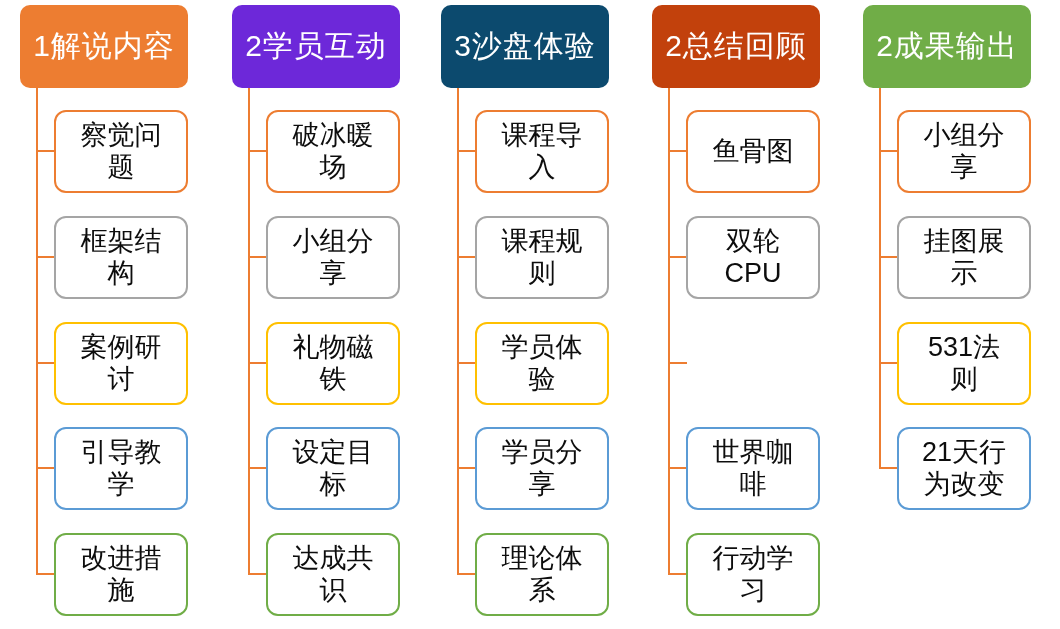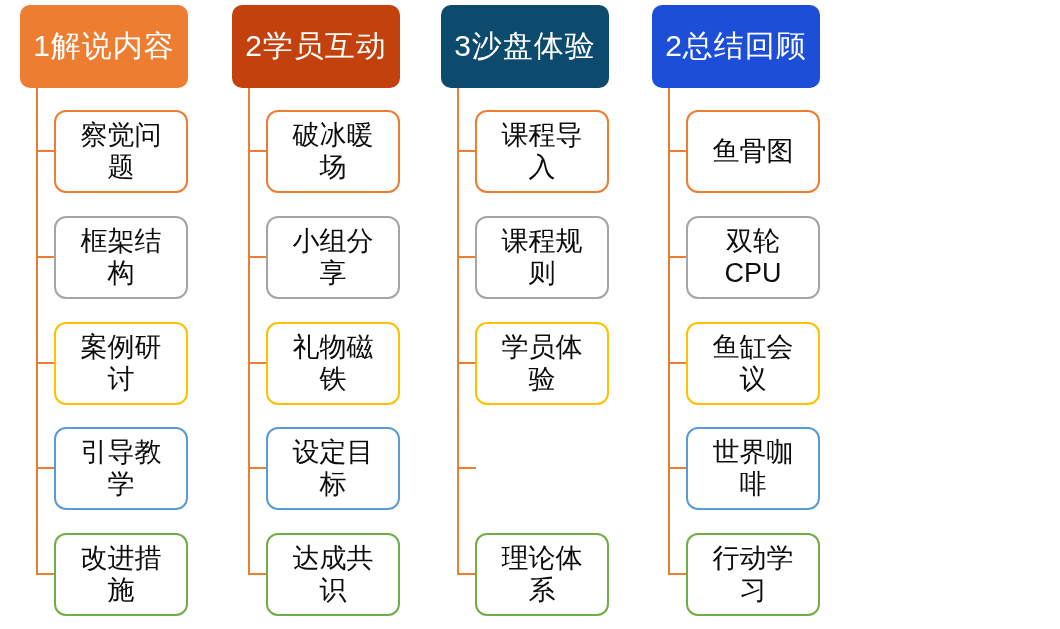--- a/index.html
+++ b/index.html
@@ -23,22 +23,22 @@
     display:flex;align-items:center;justify-content:center;
     font-size:27px;color:#0d0d0d;text-align:center;line-height:1.15;
     box-sizing:border-box;padding:2px 20px;
   }
   .r0{top:110px}.r1{top:216px}.r2{top:322px}.r3{top:427px}.r4{top:533px}
   .vline{position:absolute;left:16px;top:88px;width:2px;background:#ED7D31;}
   .vline.long{height:487px}
   .vline.short{height:381px}
   .stub{position:absolute;left:17px;width:18px;height:2px;background:#ED7D31;}
   .s0{top:150px}.s1{top:256px}.s2{top:362px}.s3{top:467px}.s4{top:573px}
-  .bg-orange{background:#ED7D31}.bg-gray{background:#c2410c}.bg-yellow{background:#0c4a6e}
-  .bg-blue{background:#1d4ed8}.bg-green{background:#70AD47}
+  .bg-orange{background:#ED7D31}.bg-gray{background:#6d28d9}.bg-yellow{background:#0c4a6e}
+  .bg-blue{background:#c2410c}.bg-green{background:#70AD47}
   .bd-orange{border-color:#ED7D31}.bd-gray{border-color:#A5A5A5}.bd-yellow{border-color:#FFC000}
   .bd-blue{border-color:#5B9BD5}.bd-green{border-color:#70AD47}
 </style>
 </head>
 <body>
 
 <div class="canvas">
 
   <div class="col" style="left:20px">
     <div class="hdr bg-orange">1解说内容</div>
@@ -74,32 +74,44 @@
     <div class="hdr bg-yellow">3沙盘体验</div>
     <div class="vline long"></div>
     <div class="stub s0"></div>
     <div class="stub s1"></div>
     <div class="stub s2"></div>
     <div class="stub s3"></div>
     <div class="stub s4"></div>
     <div class="child r1 bd-gray">课程规则</div>
     <div class="child r0 bd-orange">课程导入</div>
     <div class="child r2 bd-yellow">学员体验</div>
+    <div class="child r3 bd-blue">学员分享</div>
     <div class="child r4 bd-green">理论体系</div>
   </div>
 
   <div class="col" style="left:652px">
     <div class="hdr bg-blue">2总结回顾</div>
     <div class="vline long"></div>
     <div class="stub s0"></div>
     <div class="stub s1"></div>
     <div class="stub s2"></div>
     <div class="stub s3"></div>
     <div class="stub s4"></div>
     <div class="child r0 bd-orange">鱼骨图</div>
     <div class="child r1 bd-gray">双轮CPU</div>
-    <div class="child r2 bd-yellow">鱼缸会议</div>
     <div class="child r3 bd-blue">世界咖啡</div>
     <div class="child r4 bd-green">行动学习</div>
   </div>
 
+  <div class="col" style="left:863px">
+    <div class="hdr bg-green">2成果输出</div>
+    <div class="vline short"></div>
+    <div class="stub s0"></div>
+    <div class="stub s1"></div>
+    <div class="stub s2"></div>
+    <div class="stub s3"></div>
+    <div class="child r0 bd-orange">小组分享</div>
+    <div class="child r1 bd-gray">挂图展示</div>
+    <div class="child r2 bd-yellow">531法则</div>
+    <div class="child r3 bd-blue">21天行为改变</div>
+  </div>
 
 </div>
 
 </body></html>

